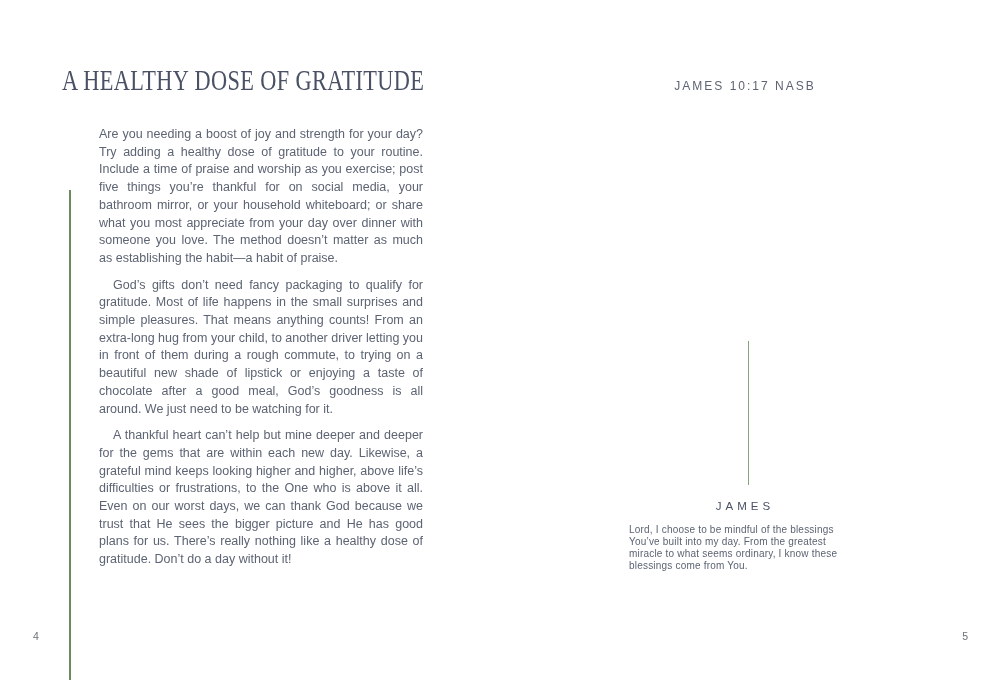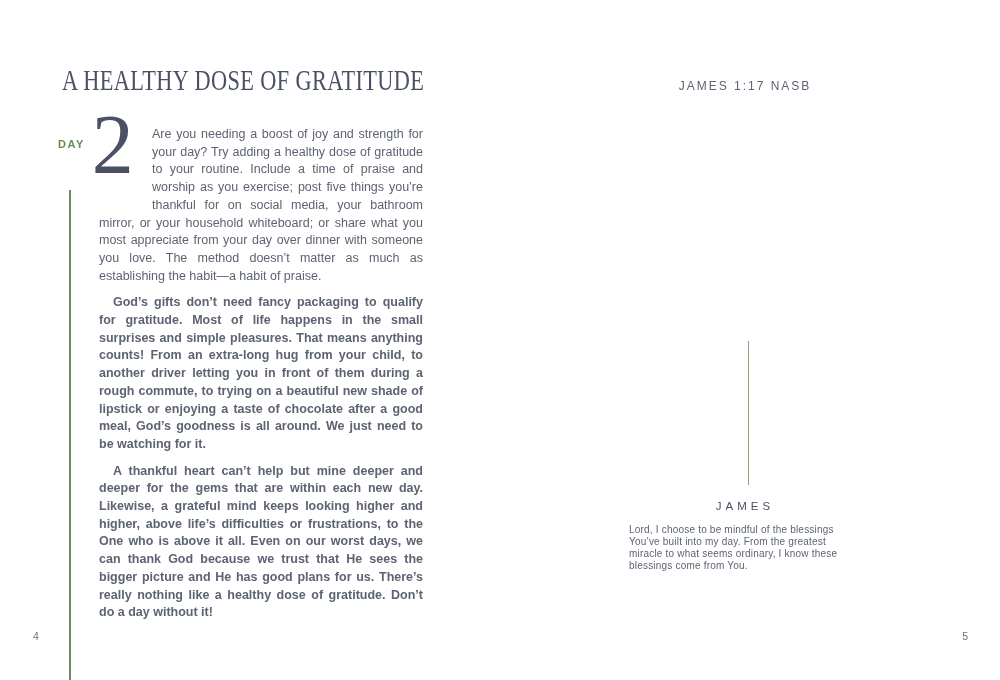--- a/index.html
+++ b/index.html
@@ -32,21 +32,21 @@
   .body-col {
     position: absolute;
     left: 90px; top: 117px;
     width: 342px;
     color: var(--body);
     font-size: 12.5px;
     line-height: 17.7px;
     text-align: justify;
   }
   .para { margin: 9px; }
-  .para.indent { text-indent: 14px; font-weight: bold; }
+  .para.indent { text-indent: 14px; }
   .daybox { float: left; width: 62px; height: 88px; }
   .day-inner {
     position: relative;
     left: -32px; top: -4px;
     width: 84px;
     display: flex;
     align-items: center;
   }
   .day-label {
     color: var(--green);
@@ -129,37 +129,31 @@
 <body>
 
 <div class="spread">
 
   <div class="page page-left">
     <h1 class="title">A HEALTHY DOSE OF GRATITUDE</h1>
 
     <div class="rule-left"></div>
 
     <div class="body-col">
-      <div class="daybox">
-        <div class="day-inner">
-          <span class="day-label">DAY</span>
-          <span class="day-number">2</span>
-        </div>
-      </div>
       <p class="para">Are you needing a boost of joy and strength for your day? Try adding a healthy dose of gratitude to your routine. Include a time of praise and worship as you exercise; post five things you’re thankful for on social media, your bathroom mirror, or your household whiteboard; or share what you most appreciate from your day over dinner with someone you love. The method doesn’t matter as much as establishing the habit—a habit of praise.</p>
       <p class="para indent">God’s gifts don’t need fancy packaging to qualify for gratitude. Most of life happens in the small surprises and simple pleasures. That means anything counts! From an extra-long hug from your child, to another driver letting you in front of them during a rough commute, to trying on a beautiful new shade of lipstick or enjoying a taste of chocolate after a good meal, God’s goodness is all around. We just need to be watching for it.</p>
       <p class="para indent">A thankful heart can’t help but mine deeper and deeper for the gems that are within each new day. Likewise, a grateful mind keeps looking higher and higher, above life’s difficulties or frustrations, to the One who is above it all. Even on our worst days, we can thank God because we trust that He sees the bigger picture and He has good plans for us. There’s really nothing like a healthy dose of gratitude. Don’t do a day without it!</p>
     </div>
 
     <div class="pagenum pagenum-left">4</div>
   </div>
 
   <div class="page page-right"></div>
 
-  <div class="scripture-ref">JAMES 1:17 NASB</div>
+  <div class="scripture-ref">JAMES 10:17 NASB</div>
 
 
   <div class="rule-right"></div>
 
   <div class="prayer-heading">JAMES</div>
 
   <div class="prayer-text">Lord, I choose to be mindful of the blessings You’ve built into my day. From the greatest miracle to what seems ordinary, I know these blessings come from You.</div>
 
   <div class="pagenum pagenum-right">5</div>
 

